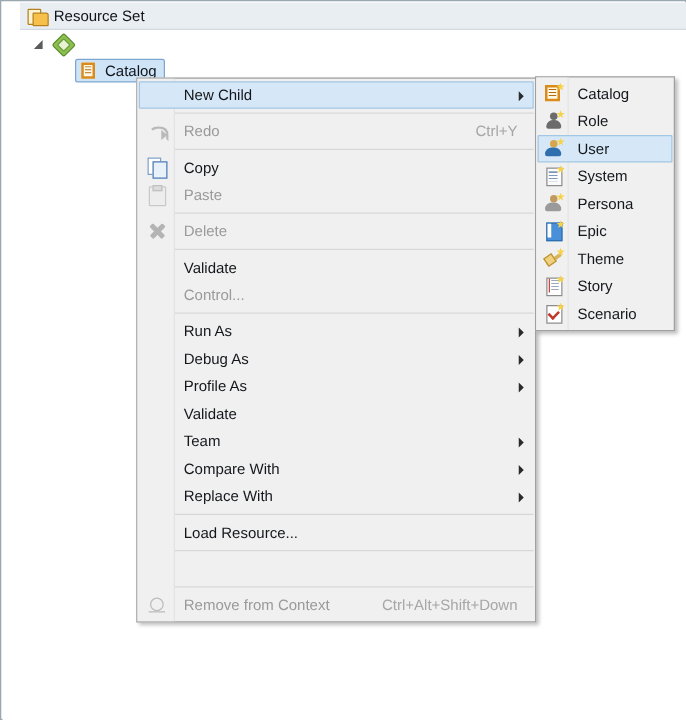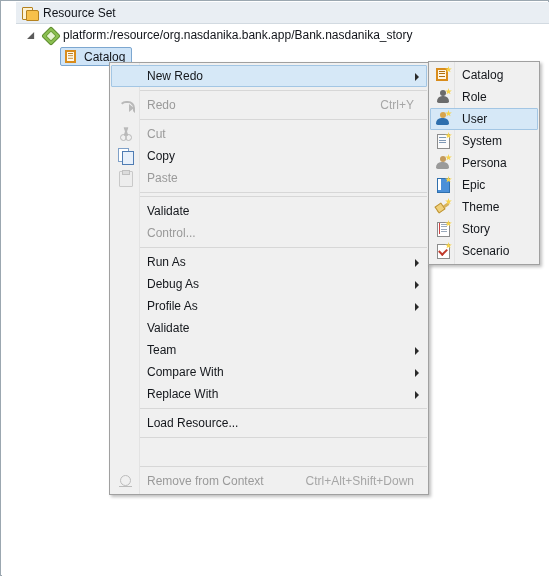--- a/index.html
+++ b/index.html
@@ -401,75 +401,71 @@
     <div class="tree-row root">
       <span class="indent" style="width:6px"></span>
       <span class="icon16 ic-resset"></span>
       <span class="tree-label">Resource Set</span>
     </div>
 
     <div class="tree-row level1">
       <span class="indent" style="width:10px"></span>
       <span class="twisty"></span>
       <span class="icon16 ic-model"></span>
-      <span class="tree-label">platform:/resource/org.nasdanika.bank.app/Bank.nasdanika_story</span>
     </div>
 
     <div class="tree-row level2">
       <span class="indent" style="width:44px"></span>
       <span class="sel-catalog">
         <span class="icon16 ic-catalog"></span>
         <span class="tree-label">Catalog</span>
       </span>
     </div>
   </div>
 
   <div class="menu" id="context-menu">
     <div class="gutter"></div>
     <div class="menu-divline"></div>
     <div id="context-menu-items">
         <div class="menu-item selected">
           <span class="mi-icon"></span>
-          <span class="mi-label">New Redo</span>
+          <span class="mi-label">New Child</span>
           <span class="mi-arrow"></span>
         </div>
         <div class="menu-sep"></div>
         <div class="menu-item disabled">
           <span class="mi-icon">
             <span class="gi gi-redo"></span>
           </span>
           <span class="mi-label">Redo</span>
           <span class="mi-accel">Ctrl+Y</span>
         </div>
         <div class="menu-sep"></div>
-        <div class="menu-item disabled">
-          <span class="mi-icon">
-            <span class="gi gi-cut">
-              <i></i>
-              <i></i>
-            </span>
-          </span>
-          <span class="mi-label">Cut</span>
-        </div>
         <div class="menu-item">
           <span class="mi-icon">
             <span class="gi gi-copy">
               <i></i>
               <i></i>
             </span>
           </span>
           <span class="mi-label">Copy</span>
         </div>
         <div class="menu-item disabled">
           <span class="mi-icon">
             <span class="gi gi-paste"></span>
           </span>
           <span class="mi-label">Paste</span>
         </div>
         <div class="menu-sep"></div>
+        <div class="menu-item disabled">
+          <span class="mi-icon">
+            <span class="gi gi-delete"></span>
+          </span>
+          <span class="mi-label">Delete</span>
+        </div>
         <div class="menu-sep"></div>
         <div class="menu-item">
           <span class="mi-icon"></span>
           <span class="mi-label">Validate</span>
         </div>
         <div class="menu-item disabled">
           <span class="mi-icon"></span>
           <span class="mi-label">Control...</span>
         </div>
         <div class="menu-sep"></div>

